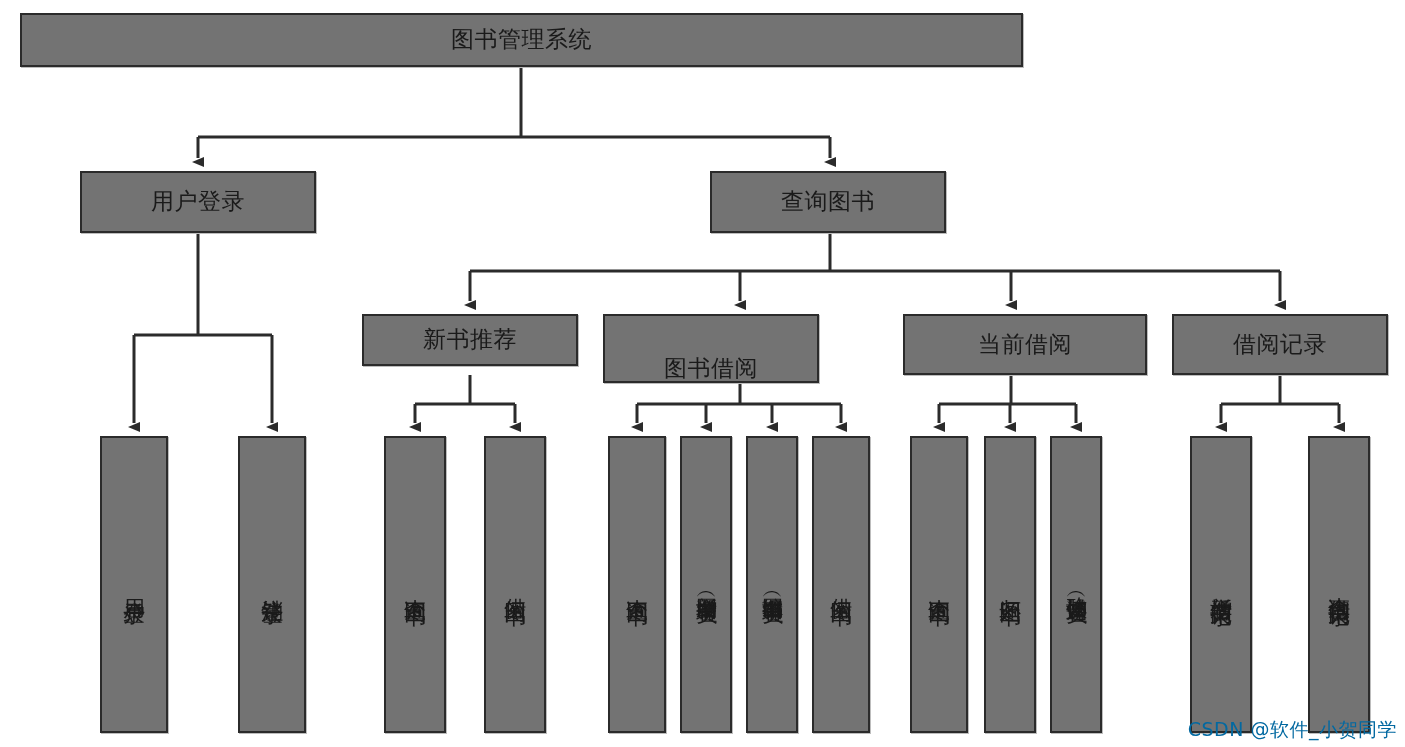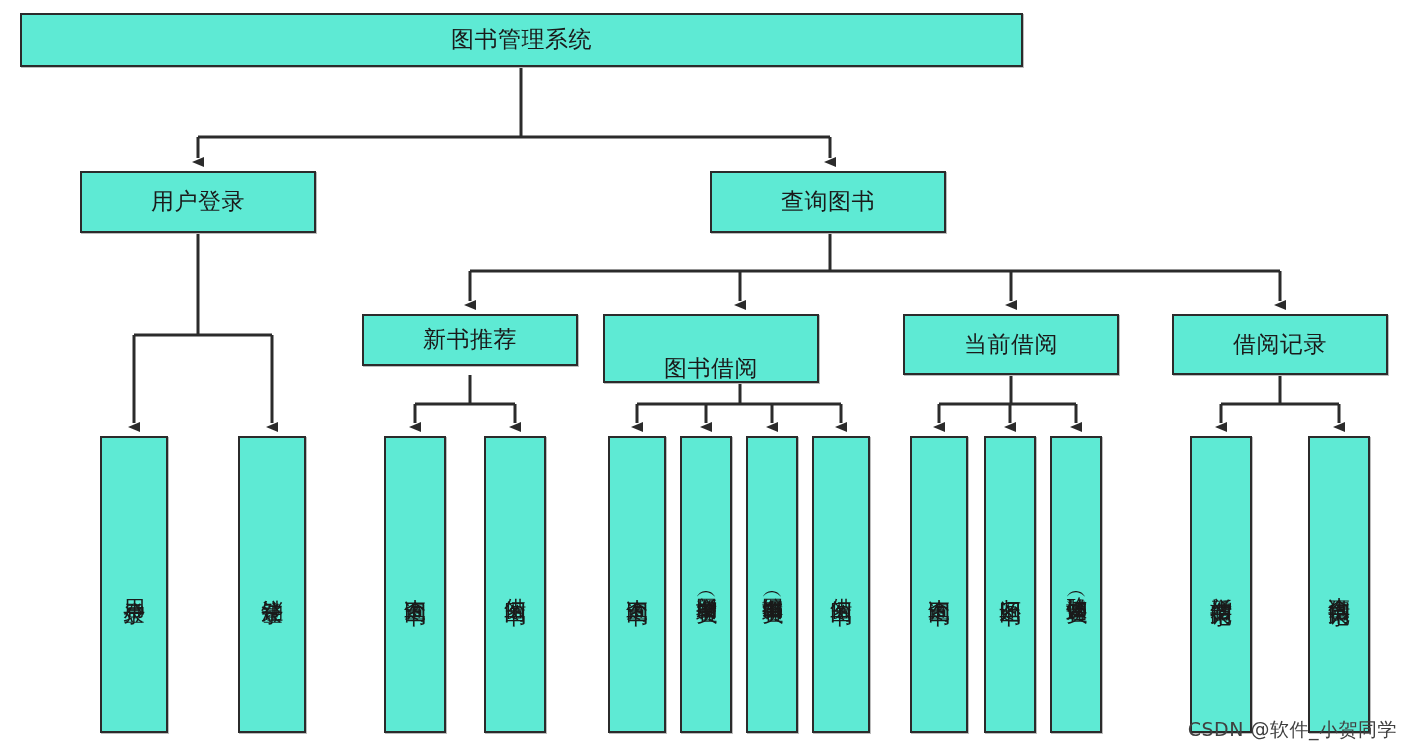--- a/index.html
+++ b/index.html
@@ -13,21 +13,21 @@
   #canvas {
     position: relative;
     width: 1405px;
     height: 747px;
     background: #ffffff;
     overflow: hidden;
   }
   .node {
     position: absolute;
     box-sizing: border-box;
-    background: #5eead4;
+    background: #737373;
     border: 2px solid #2b2b2b;
     display: flex;
     align-items: center;
     justify-content: center;
     color: #1a1a1a;
     box-shadow: 1px 1px 0 #bdbdbd;
   }
   .node-label {
     display: block;
     text-align: center;
@@ -61,21 +61,21 @@
     top: 0;
     width: 1405px;
     height: 747px;
     pointer-events: none;
   }
   .watermark {
     position: absolute;
     right: 8px;
     bottom: 4px;
     font-size: 19px;
-    color: #404040;
+    color: #0369a1;
     letter-spacing: 0.5px;
     white-space: nowrap;
     font-family: "DejaVu Sans", "Liberation Sans", sans-serif;
   }
 </style>
 </head>
 <body>
 
 <div id="canvas">
 
@@ -139,21 +139,21 @@
   <div class="node horiz" style="left:710px; top:171px; width:236px; height:62px;">
     <span class="node-label">查询图书</span>
   </div>
 
   <div class="node horiz" style="left:362px; top:314px; width:216px; height:52px;">
     <span class="node-label">新书推荐</span>
   </div>
   <div class="node horiz" style="left:603px; top:314px; width:216px; height:69px;align-items:flex-end;">
     <span class="node-label">图书借阅</span>
   </div>
-  <div class="node horiz" style="left:903px; top:314px; width:216px; height:61px;">
+  <div class="node horiz" style="left:903px; top:314px; width:244px; height:61px;">
     <span class="node-label">当前借阅</span>
   </div>
   <div class="node horiz" style="left:1172px; top:314px; width:216px; height:61px;">
     <span class="node-label">借阅记录</span>
   </div>
 
   <div class="node vert" style="left:100px; top:436px; width:68px; height:297px;">
     <span class="node-label">用户登录</span>
   </div>
   <div class="node vert" style="left:238px; top:436px; width:68px; height:297px;">

